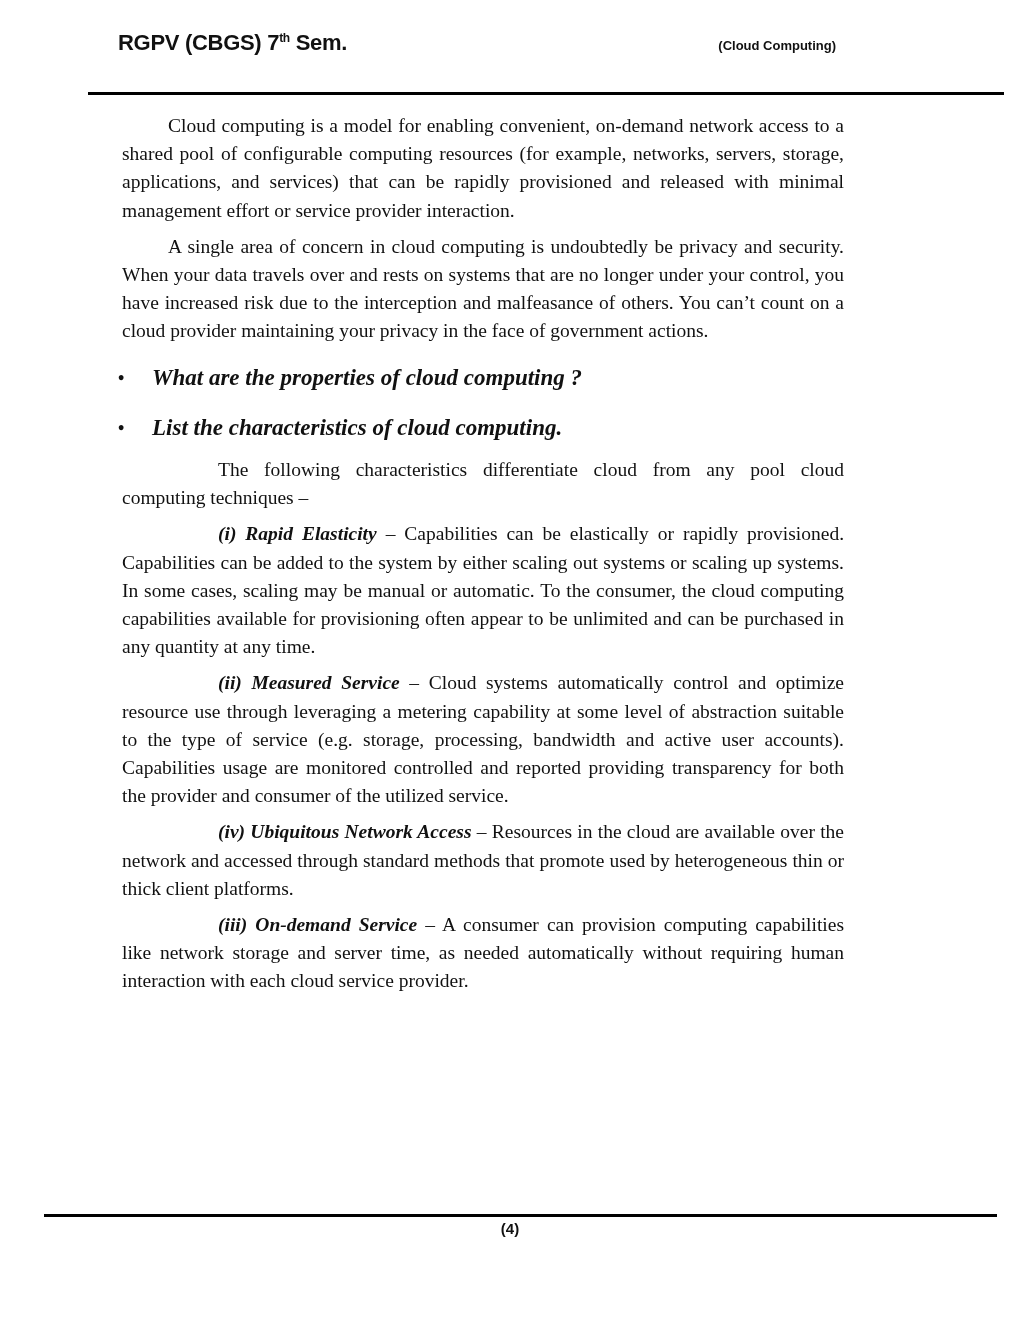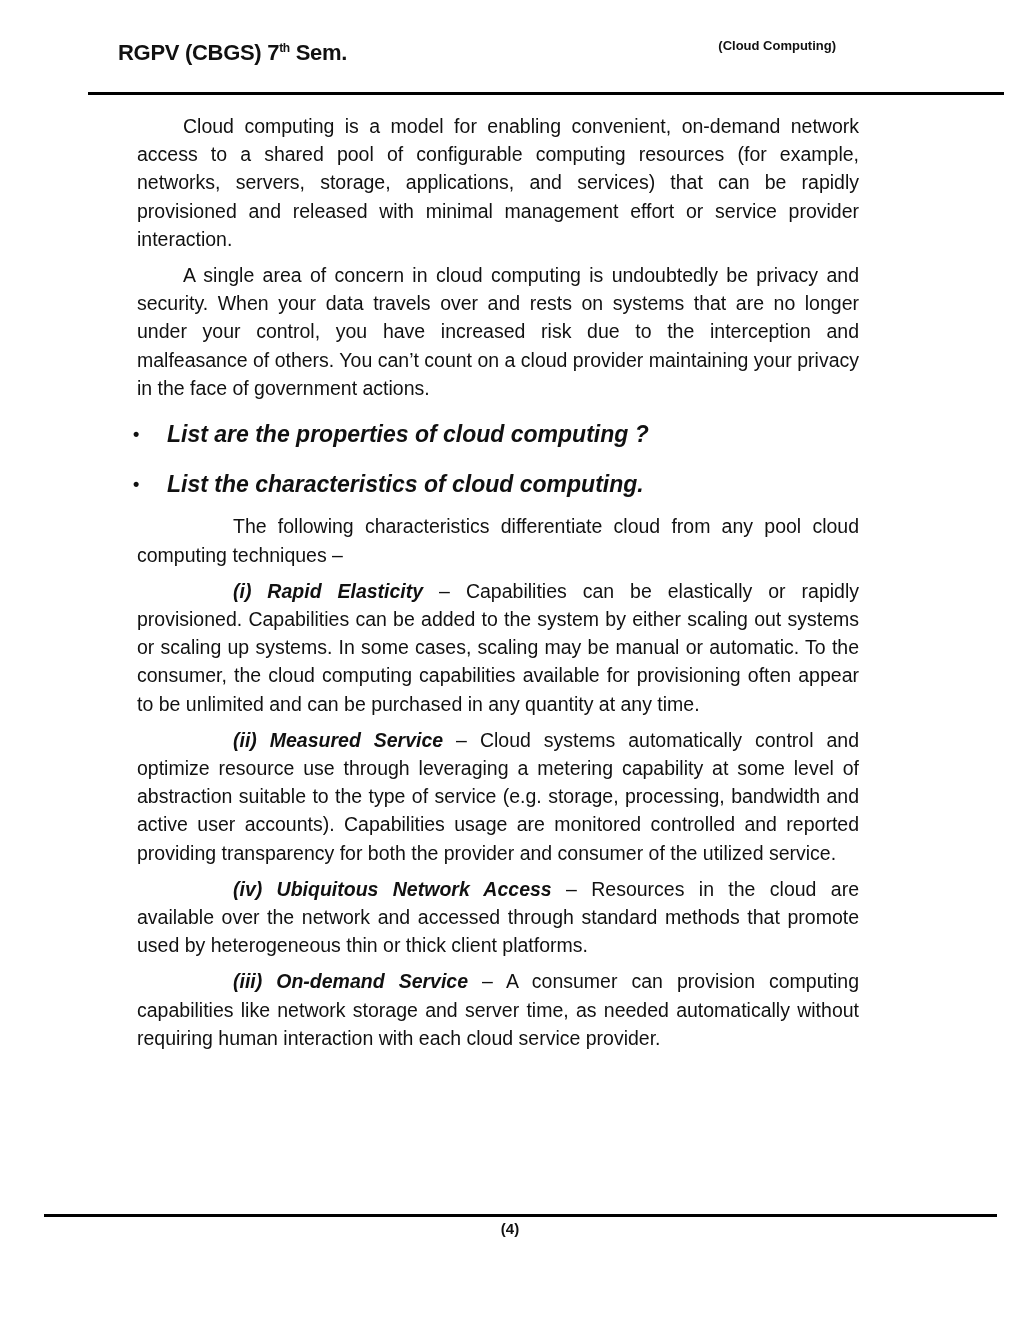--- a/index.html
+++ b/index.html
@@ -1,21 +1,21 @@
 <!DOCTYPE html>
 <html><head>
   <meta charset="utf-8">
   <style>
     html, body { margin: 0; padding: 0; background: #ffffff; }
     body { width: 1020px; height: 1320px; position: relative; overflow: hidden; color: #111; }
     .header { position: absolute; left: 88px; top: 30px; width: 916px; height: 62px; border-bottom: 3px solid #000; }
-    .header-left { position: absolute; left: 30px; top: 0; font-family: "Liberation Sans", sans-serif; font-weight: bold; font-size: 22px; letter-spacing: -0.3px; margin-top: 10px; }
+    .header-left { position: absolute; left: 30px; top: 0; font-family: "Liberation Sans", sans-serif; font-weight: bold; font-size: 22px; letter-spacing: -0.3px; }
     .header-left sup { font-size: 12px; }
     .header-right { position: absolute; right: 168px; top: 8px; font-family: "Liberation Sans", sans-serif; font-weight: bold; font-size: 13px; }
-    .content { position: absolute; left: 137px; top: 112px; width: 722px; font-family: Liberation Sans, sans-serif; font-size: 19.5px; line-height: 28.2px; }
+    .content { position: absolute; left: 122px; top: 112px; width: 722px; font-family: Liberation Serif, serif; font-size: 19.5px; line-height: 28.2px; }
     p { margin: 0; text-align: justify; text-align-last: left; }
     .indent1 { text-indent: 46px; }
     .indent2 { text-indent: 96px; }
     .para-gap { margin-top: 8px; }
     .q { position: relative; margin: 0; font-style: italic; font-weight: bold; font-size: 23px; }
     .q .bullet { position: absolute; left: -4px; font-style: normal; font-size: 18px; }
     .q .qtext { margin-left: 30px; }
     .q1 { margin-top: 18px; margin-bottom: 14px; }
     .q2 { margin-top: 22px; margin-bottom: 14px; }
     .term { font-style: italic; font-weight: bold; }
@@ -29,21 +29,21 @@
   <div class="header-left"><span>RGPV (CBGS) 7</span><sup>th</sup><span> Sem.</span></div>
   <div class="header-right">(Cloud Computing)</div>
 </div>
 
 <div class="content">
   <p class="indent1">Cloud computing is a model for enabling convenient, on-demand network access to a shared pool of configurable computing resources (for example, networks, servers, storage, applications, and services) that can be rapidly provisioned and released with minimal management effort or service provider interaction.</p>
   <p class="indent1 para-gap">A single area of concern in cloud computing is undoubtedly be privacy and security. When your data travels over and rests on systems that are no longer under your control, you have increased risk due to the interception and malfeasance of others. You can’t count on a cloud provider maintaining your privacy in the face of government actions.</p>
 
   <div class="q q1">
     <span class="bullet">•</span>
-    <span class="qtext">List are the properties of cloud computing ?</span>
+    <span class="qtext">What are the properties of cloud computing ?</span>
   </div>
 
   <div class="q q2">
     <span class="bullet">•</span>
     <span class="qtext">List the characteristics of cloud computing.</span>
   </div>
   <p class="indent2">The following characteristics differentiate cloud from any pool cloud computing techniques –</p>
 
   <p class="indent2 para-gap"><span class="term">(i)  Rapid Elasticity</span><span> – </span><span>Capabilities can be elastically or rapidly provisioned. Capabilities can be added to the system by either scaling out systems or scaling up systems. In some cases, scaling may be manual or automatic. To the consumer, the cloud computing capabilities available for provisioning often appear to be unlimited and can be purchased in any quantity at any time.</span></p>
 

